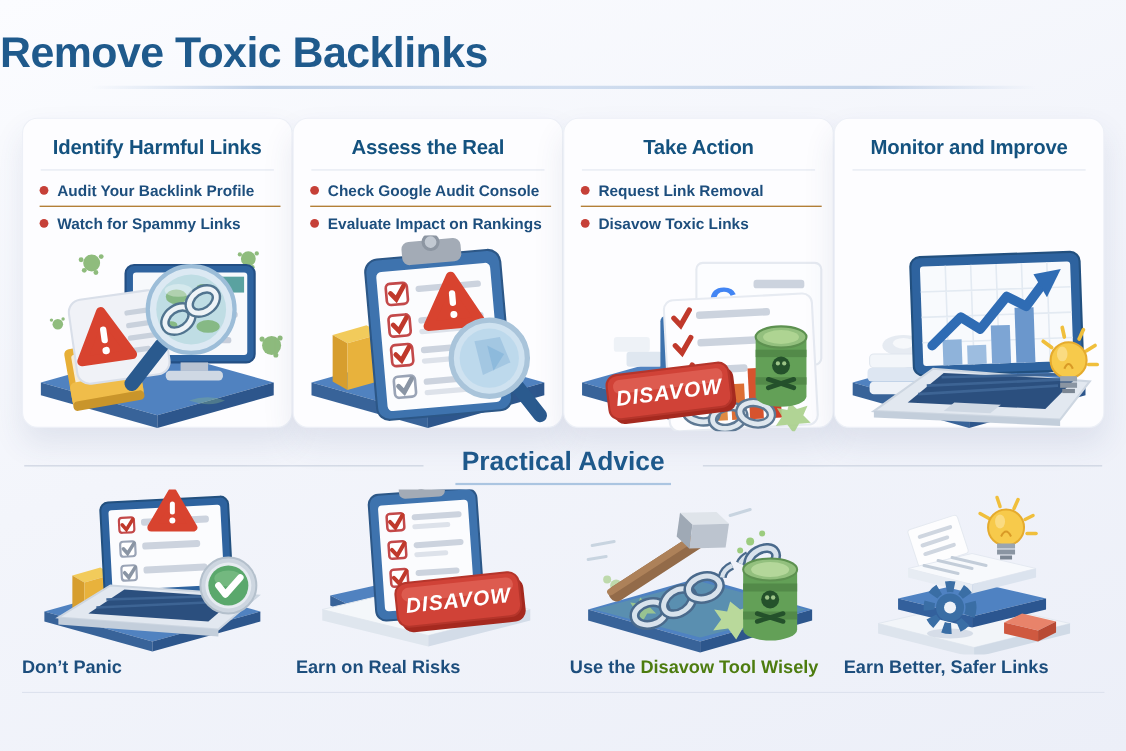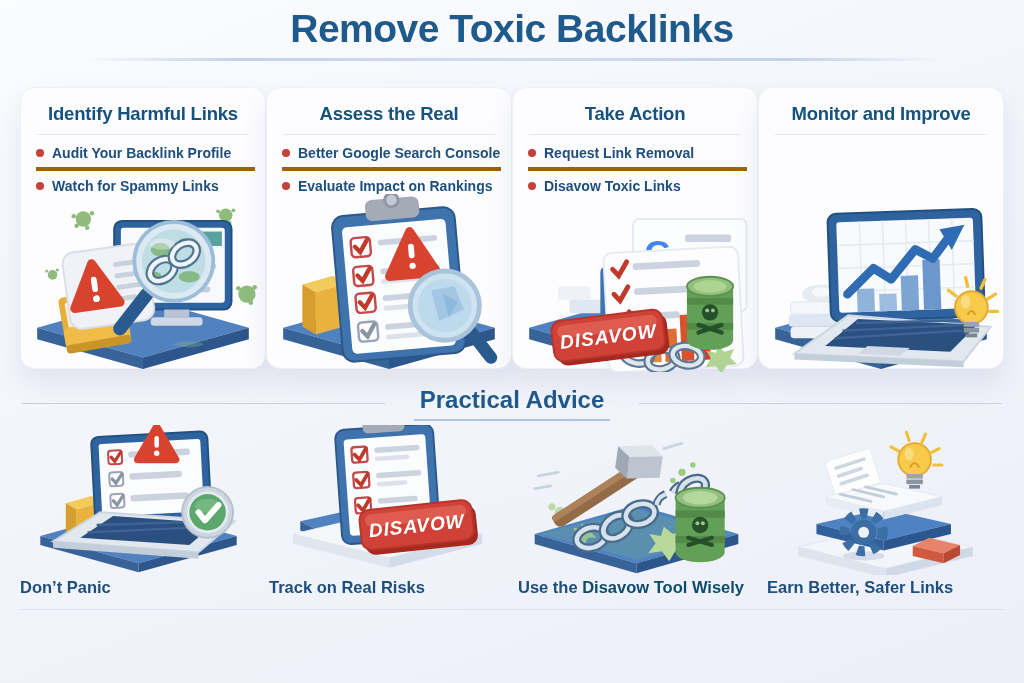--- a/index.html
+++ b/index.html
@@ -3,21 +3,21 @@
 <meta charset="utf-8">
 <style>
   * { box-sizing: border-box; margin: 0; padding: 0; }
   html,body { width:1024px; height:683px; }
   body {
     font-family: "Liberation Sans", "DejaVu Sans", sans-serif;
     background: linear-gradient(160deg, #fbfcff 0%, #f3f5fb 45%, #eceff8 100%);
     overflow: hidden;
     color: #1d4e7d;
   }
-  .title-wrap { padding-top: 7px; text-align: center; }
+  .title-wrap { padding-top: 27px; text-align: left; }
   .page-title {
     font-size: 39px; font-weight: bold; color: #1f5a8c; letter-spacing: -0.5px;
   }
   .title-underline {
     width: 860px; height: 3px; margin: 7px auto 0; border-radius: 2px; opacity: .65;
     background: linear-gradient(90deg, rgba(150,175,215,0), #a5bedd 18%, #bccfe8 50%, #a5bedd 82%, rgba(150,175,215,0));
   }
   .cards {
     display: grid; grid-template-columns: repeat(4, 1fr); 
     padding: 0 20px; margin-top: 26px;
@@ -30,38 +30,38 @@
   .card h2 {
     font-size: 18.5px; color: #14527f; text-align: center; margin: 15px 8px 0;
     letter-spacing: -0.2px;
   }
   .card-divider { height: 1px; background: #e2e7f0; margin: 9px 16px 0; }
   ul.bullets { list-style: none; margin: 3px 0 0; padding: 0 10px 0 15px; }
   ul.bullets li {
     display: flex; align-items: flex-start; gap: 8px; padding: 7px 0 6px;
     font-size: 14px; font-weight: 600; color: #1d4e7d;
   }
-  ul.bullets li + li { border-top: 4px solid #a16207; }
+  ul.bullets li + li { border-top: 1px solid #a16207; }
   .dot { width: 8px; height: 8px; border-radius: 50%; background: #c64038; margin-top: 4px; flex: none; }
   .illus { position: absolute; left: 0; right: 0; bottom: -4px; height: 178px; }
   .illus svg, .figure svg { width: 100%; height: 100%; display: block; }
 
   .pa-row { display: flex; align-items: center; gap: 29px; padding: 0 22px; margin-top: 17px; }
   .pa-line { flex: 1; height: 1px; background: #c9d1de; }
   .pa-title {
     font-size: 24px; font-weight: bold; color: #1f5a8c;
     padding: 0 6px 5px; border-bottom: 2px solid #abc5e1;
   }
   .advice {
     display: grid; grid-template-columns: repeat(4, 1fr); gap: 12px;
     padding: 0 20px; margin-top: 4px;
   }
   .figure { height: 150px; }
   .caption { text-align: left; font-size: 16.5px; font-weight: 600; color: #1d4e7d; margin-top: 3px; }
-  .caption b { font-weight: 800; color: #0c4a6e; }
+  .caption b { font-weight: 800; color: #4d7c0f; }
   .bottom-divider { height: 1px; background: #dde2ee; margin: 12px 20px 0; }
 
   text.disavow-text { font-weight: bold; font-style: italic; letter-spacing: 1px; fill: #ffffff; }
   text.g-text { font-weight: bold; fill: #4285F4; }
 </style>
 </head>
 <body>
 
 <header class="title-wrap">
   <h1 class="page-title">Remove Toxic Backlinks</h1>
@@ -160,21 +160,21 @@
       </svg>
     </div>
   </div>
 
   <div class="card">
     <h2>Assess the Real</h2>
     <div class="card-divider"></div>
     <ul class="bullets">
       <li>
           <span class="dot"></span>
-          <span>Better Google Search Console</span>
+          <span>Check Google Audit Console</span>
         </li>
       <li>
           <span class="dot"></span>
           <span>Evaluate Impact on Rankings</span>
         </li>
     </ul>
     <div class="illus">
       <svg viewBox="0 0 240 185">
         <g>
           <polygon points="120,108 230,139 120,170 10,139" fill="#5082c0"></polygon>
@@ -453,21 +453,21 @@
           <rect x="-12" y="16" width="44" height="6" rx="3" fill="#ccd3de"></rect>
         </g>
         <g transform="translate(152,110) rotate(-6)">
           <rect x="-58" y="-16" width="124" height="44" rx="11" fill="#a5291f"></rect>
           <rect x="-62" y="-22" width="124" height="44" rx="11" fill="#d04237" stroke="#b5352b" stroke-width="2"></rect>
           <rect x="-56" y="-17" width="112" height="14" rx="7" fill="#e4685c" opacity=".65"></rect>
           <text class="disavow-text" x="0" y="8" font-size="21" text-anchor="middle">DISAVOW</text>
         </g>
       </svg>
     </div>
-    <div class="caption"><span>Track on Real Risks</span><b></b></div>
+    <div class="caption"><span>Earn on Real Risks</span><b></b></div>
   </div>
 
   <div>
     <div class="figure">
       <svg viewBox="0 0 240 165">
         <g>
           <polygon points="120,88 232,120 120,152 8,120" fill="#4f82c2"></polygon>
           <polygon points="8,120 120,152 120,163 8,131" fill="#386399"></polygon>
           <polygon points="120,152 232,120 232,131 120,163" fill="#2d568c"></polygon>
           <polygon points="120,92 226,120 120,148 14,120" fill="#6fa98f" opacity=".35"></polygon>

